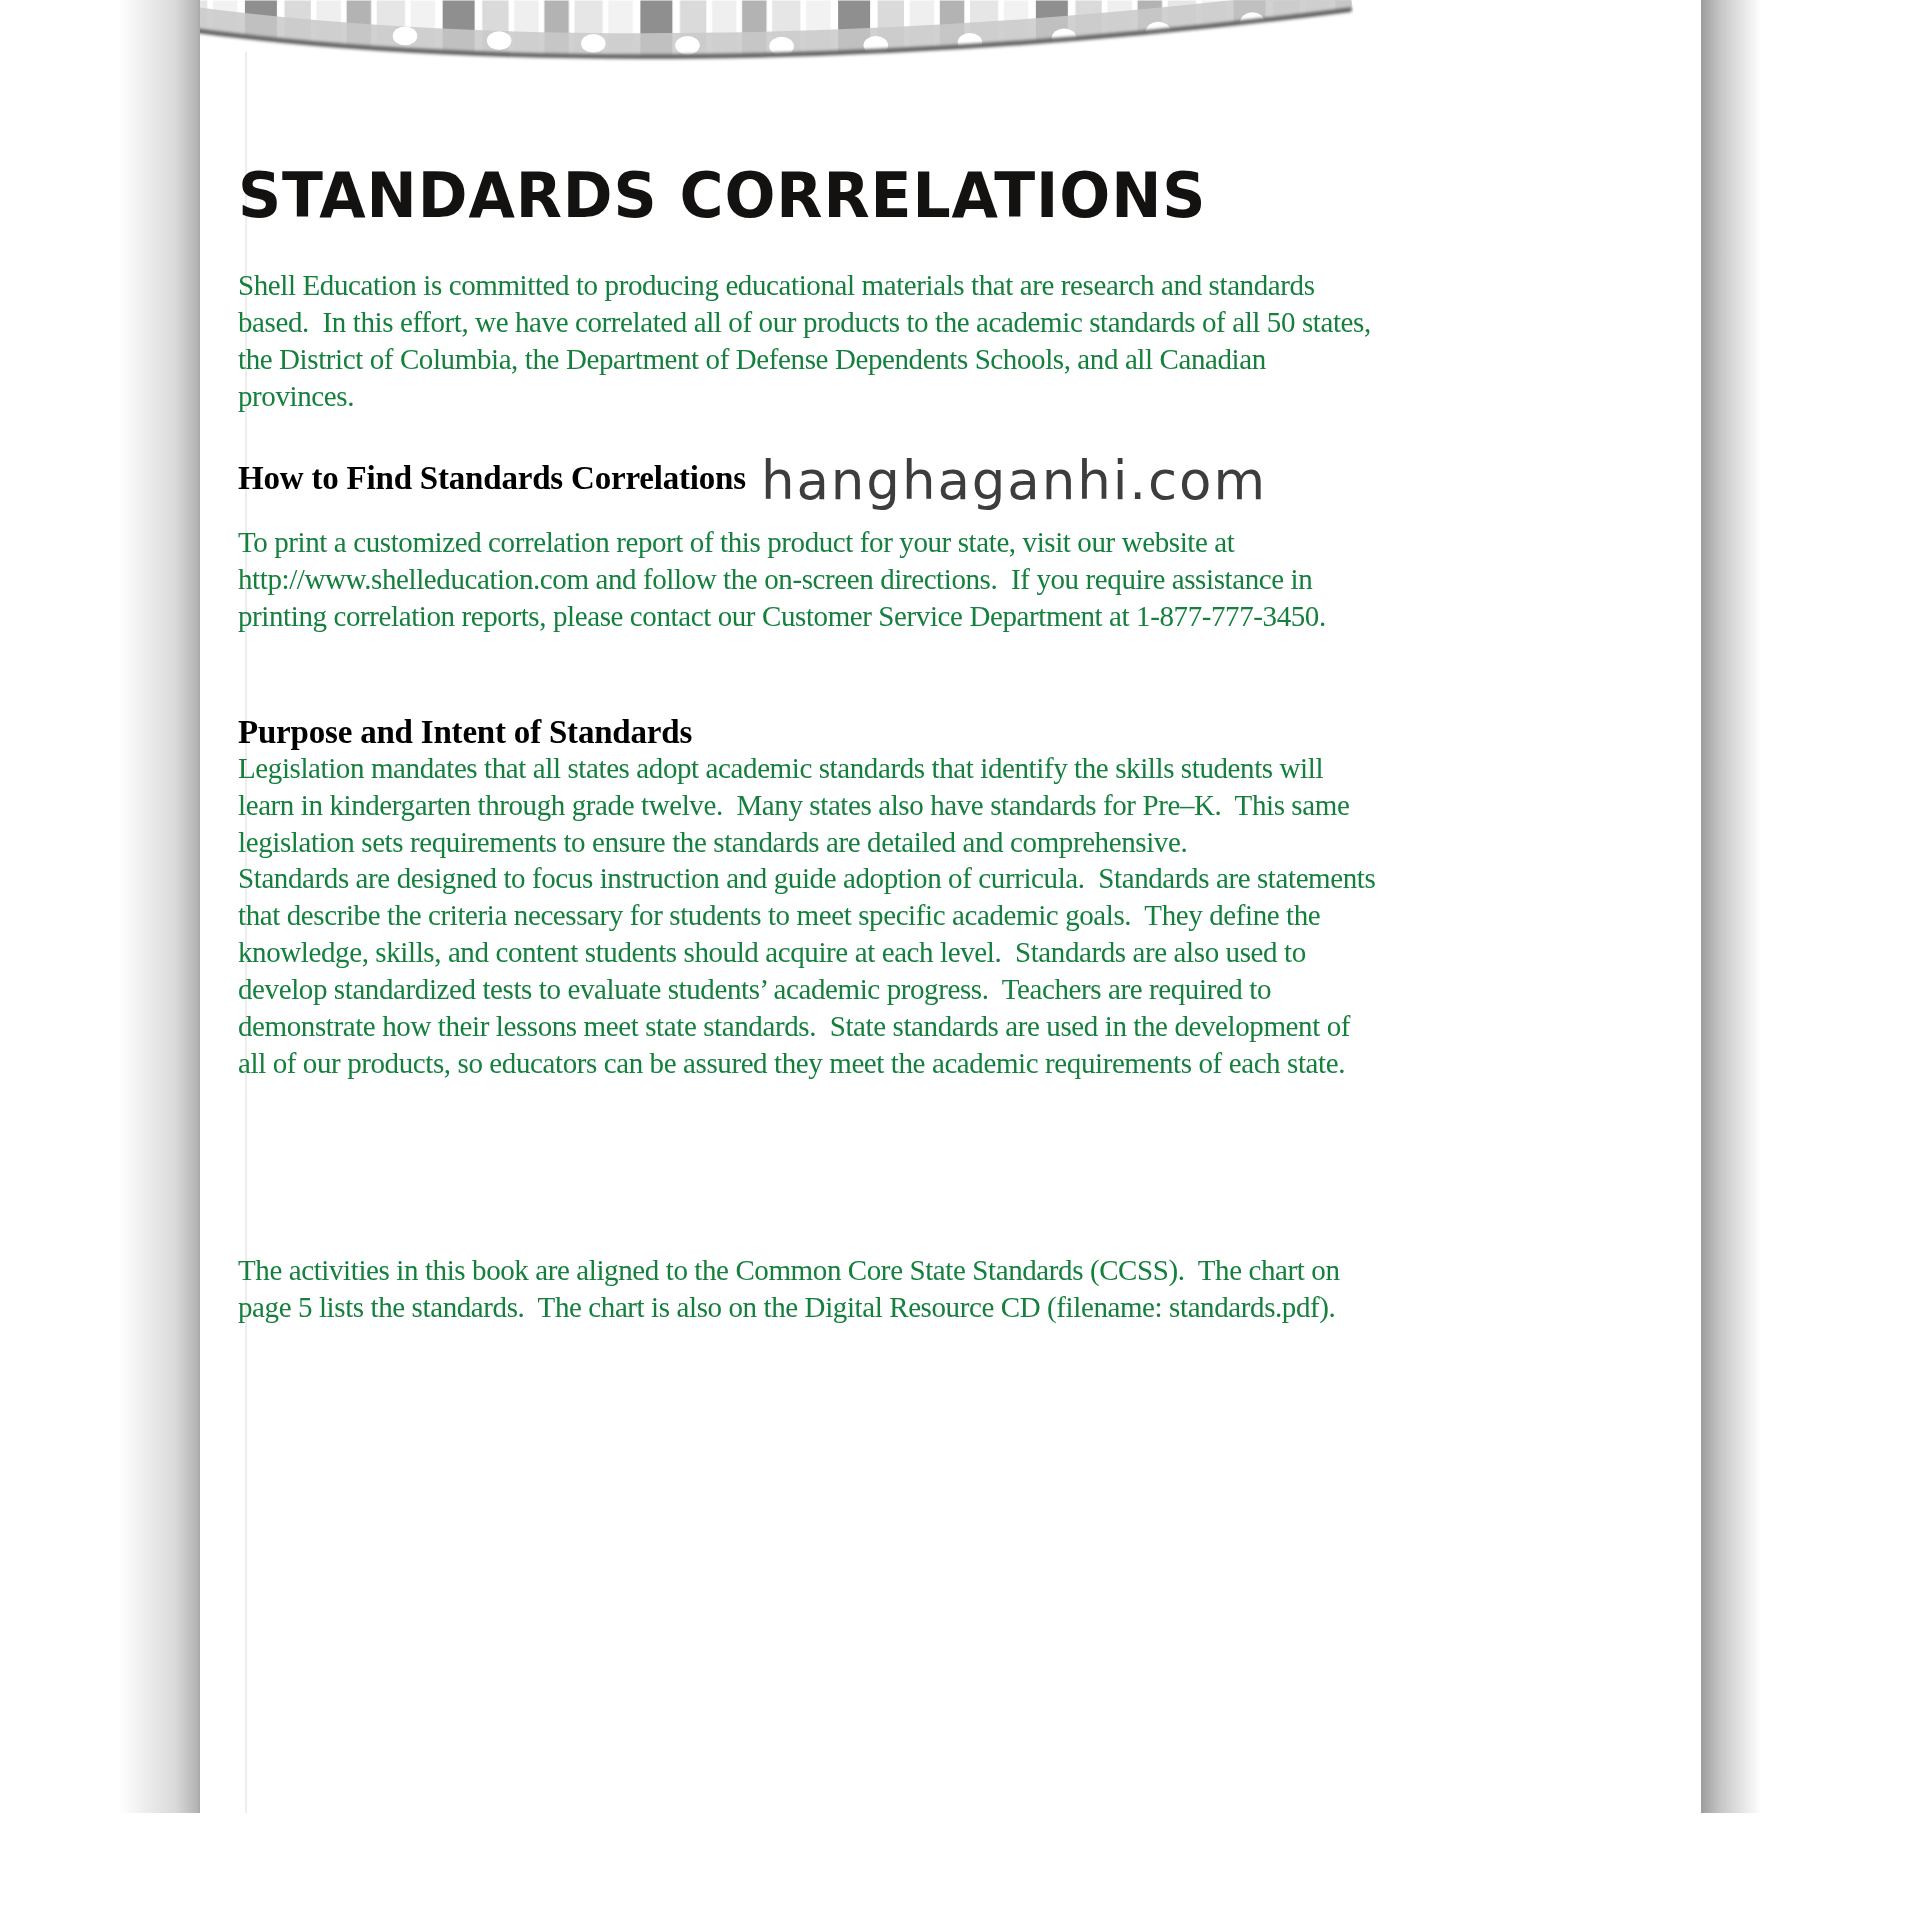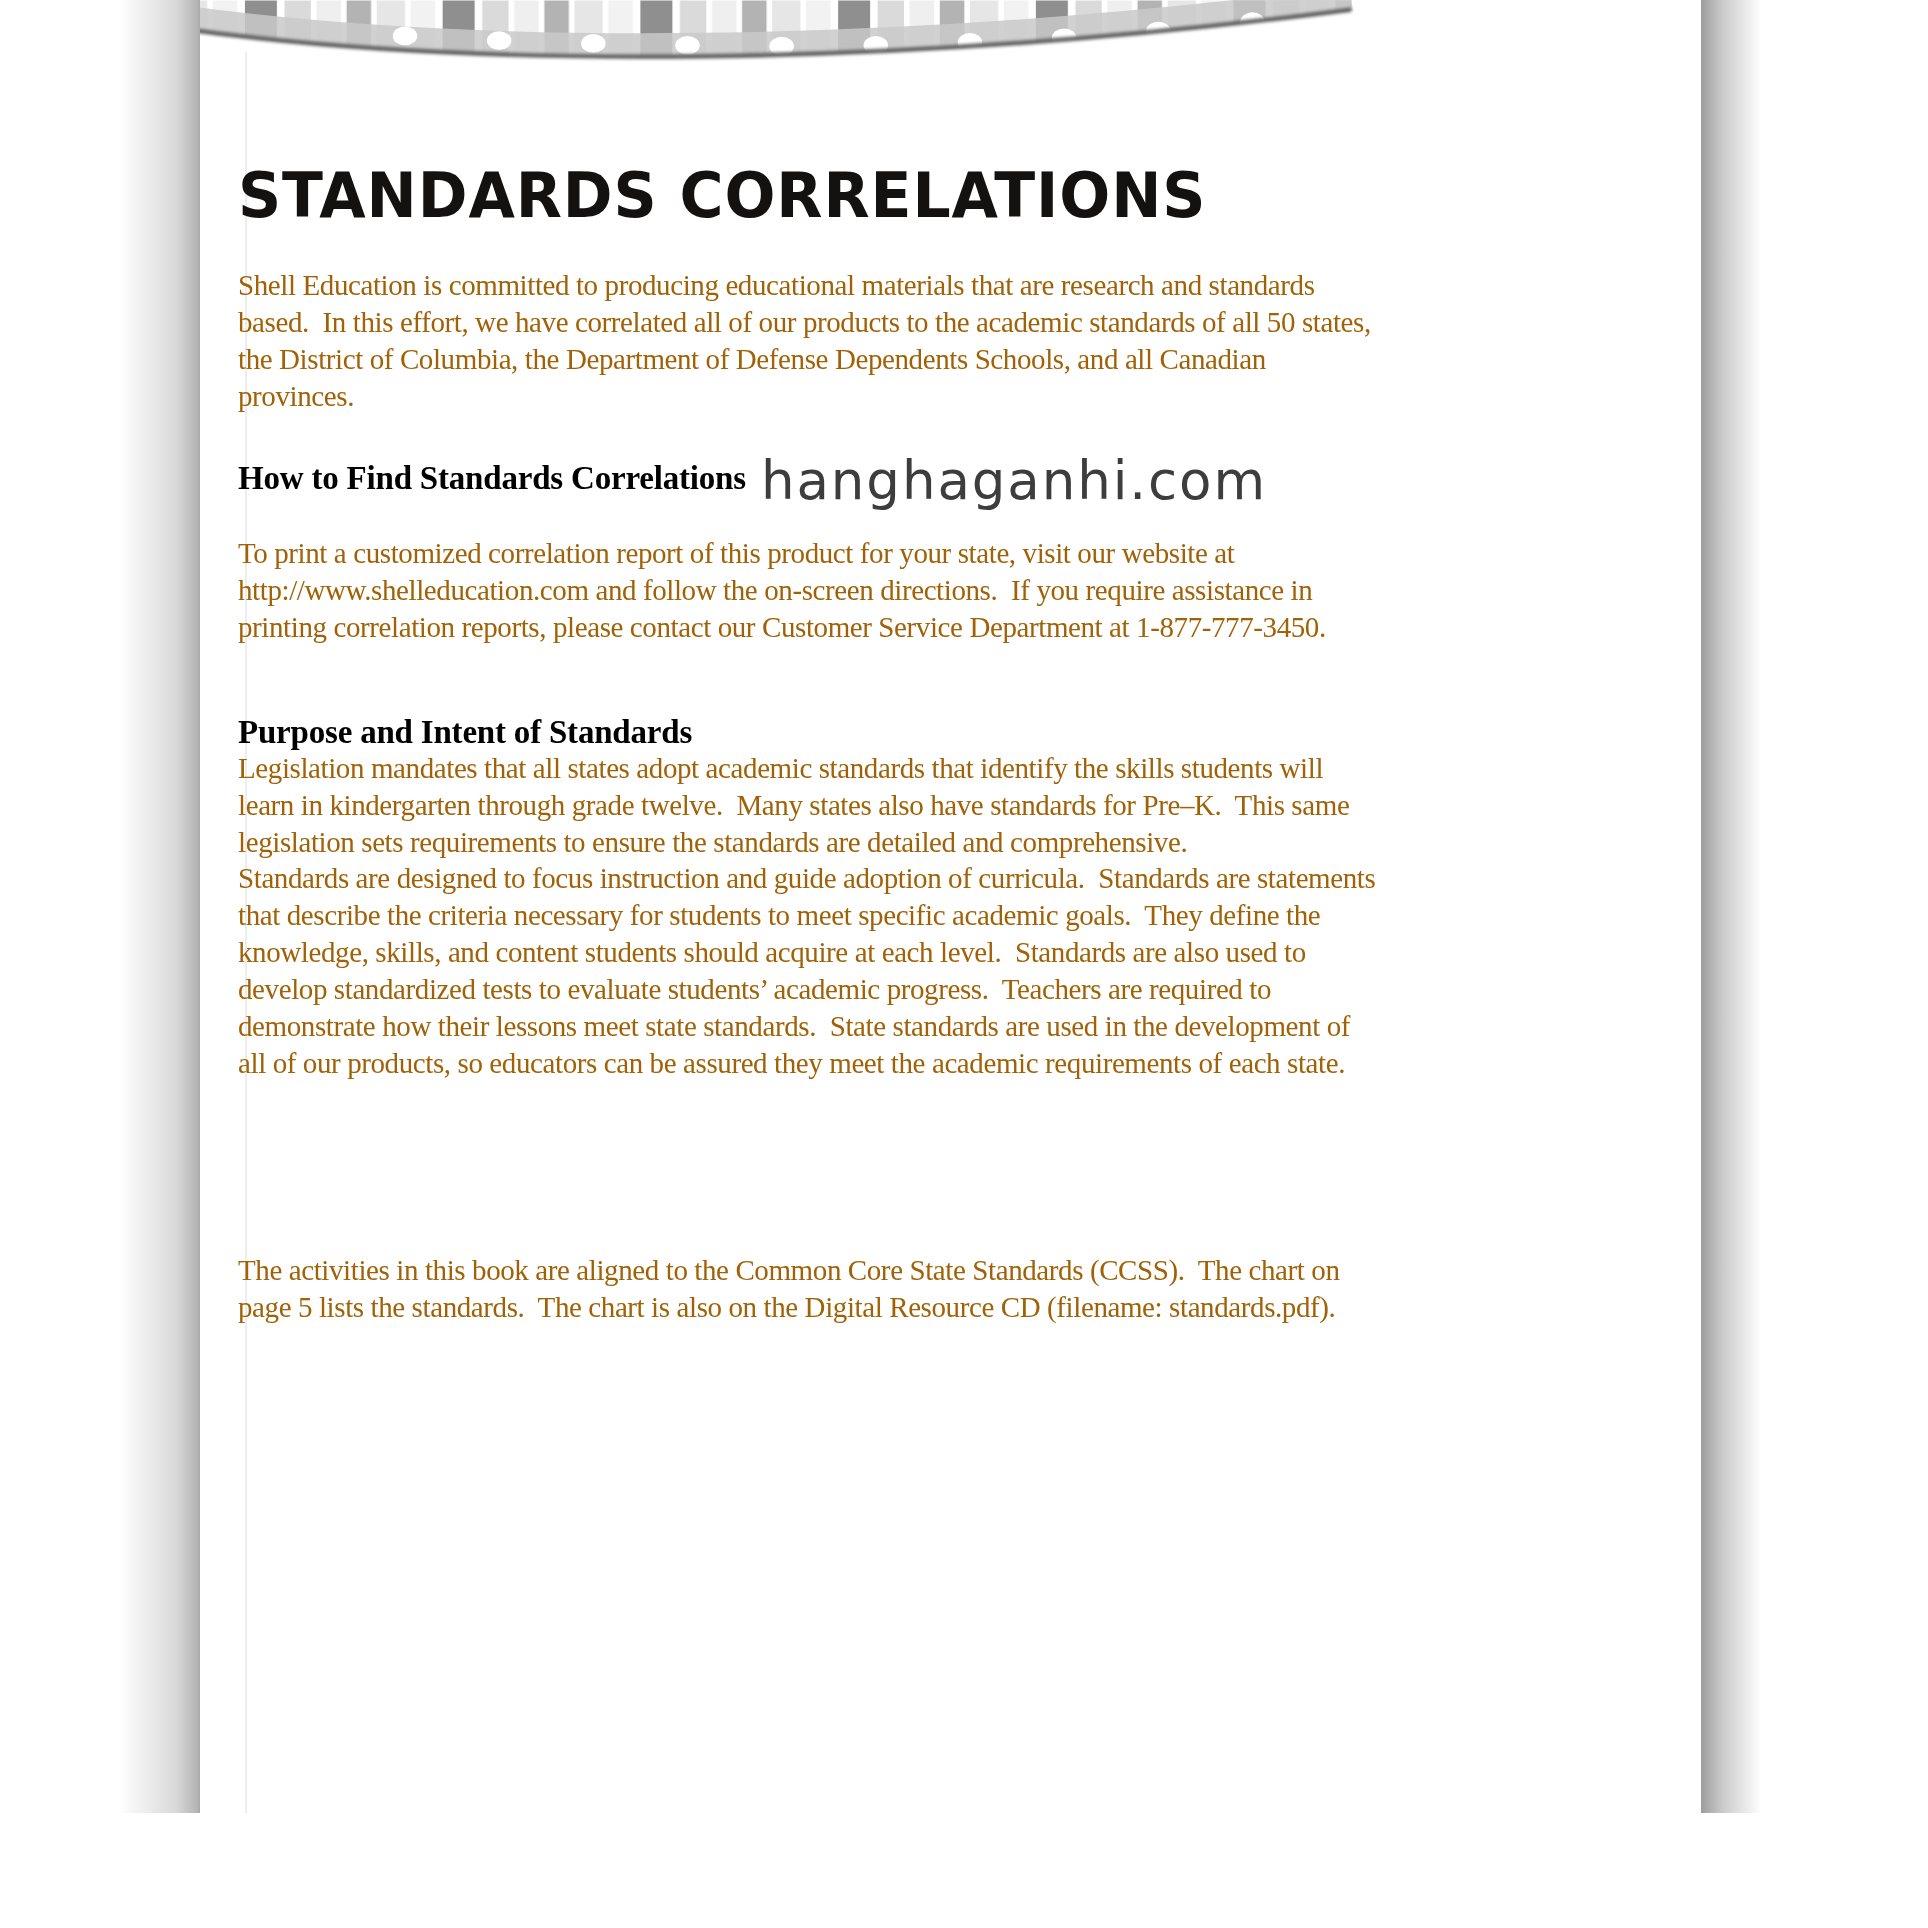--- a/index.html
+++ b/index.html
@@ -33,33 +33,33 @@
     font-weight: 800;
     font-size: 60px;
     letter-spacing: 0.9px;
     color: #141210;
     transform: scaleY(1.04);
     white-space: nowrap;
   }
   .para {
     position: absolute; left: 238px; width: 1144px; margin: 0;
     font-size: 29px; line-height: 37px; letter-spacing: -0.4px;
-    color: #a16207;
+    color: #15803d;
     white-space: pre-wrap;
   }
   .h2 {
     position: absolute; left: 238px; margin: 0;
     font-family: "Liberation Serif", serif;
     font-size: 33px; font-weight: bold;
     color: #000000;
     letter-spacing: -0.2px;
   }
   .p-intro   { top: 267px; }
   .h-find    { top: 460px; }
-  .p-find    { top: 535px; }
+  .p-find    { top: 524px; }
   .h-purpose { top: 714px; }
   .p-purpose1{ top: 750px; }
   .p-purpose2{ top: 860px; }
   .h-ccss    { top: 1165px; }
   .p-ccss    { top: 1252px; }
 
   .watermark {
     position: absolute;
     font-family: "DejaVu Sans", sans-serif;
     color: #3d3d3d;

